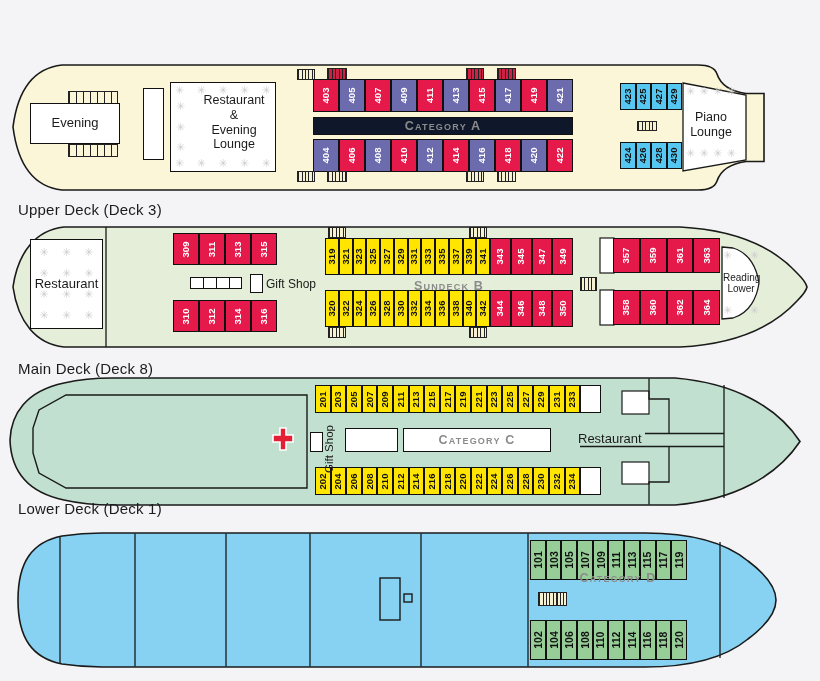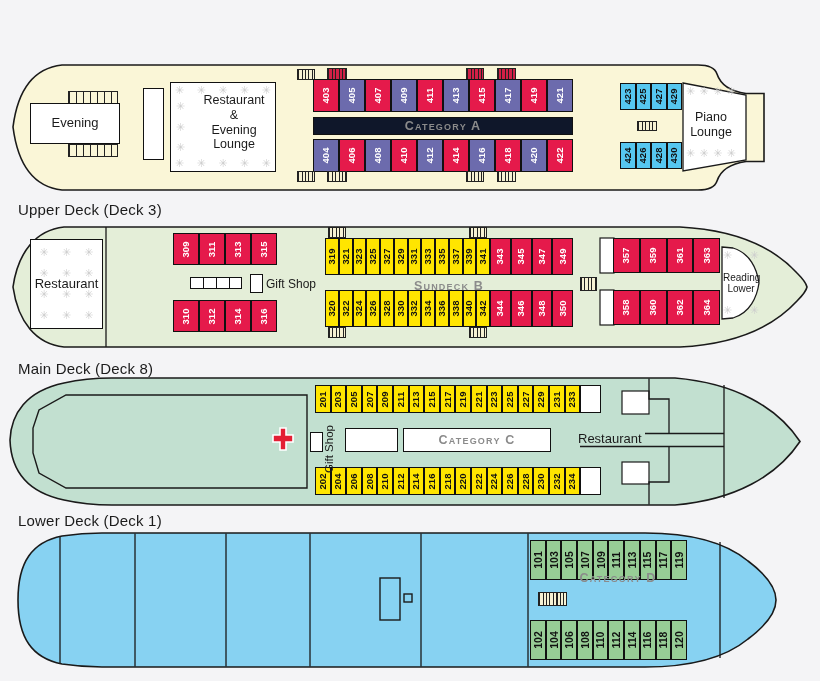--- a/index.html
+++ b/index.html
@@ -563,21 +563,21 @@
   <div class="wbox" style="left:310px;top:432px;width:13px;height:20px"></div>
   <div class="vwrap" style="left:320px;top:420px;width:18px;height:58px;font-size:11.5px">
     <span>Gift Shop</span>
   </div>
   <div class="wbox" style="left:345px;top:428px;width:53px;height:24px"></div>
   <div class="cat-box" style="left:403px;top:428px;width:148px;height:24px">
     <span class="cat-text">Category C</span>
   </div>
   <div class="abs" style="left:578px;top:431px;font-size:13px">Restaurant</div>
 
-  <div class="deck-title" style="top:512px">Lower Deck (Deck 1)</div>
+  <div class="deck-title" style="top:500px">Lower Deck (Deck 1)</div>
   <svg class="layer" style="top:530px" width="820" height="140" viewBox="0 0 820 140">
     <path d="M 18 70 C 18 32 32 12 62 6 Q 82 3 102 3 L 645 3 C 692 3 725 12 748 31 Q 776 52 776 70 Q 776 88 748 109 C 725 128 692 137 645 137 L 102 137 Q 82 137 62 134 C 32 128 18 108 18 70 Z" fill="#87d2f2" stroke="#1a1a1a" stroke-width="1.6"></path>
     <path d="M 60 6 L 60 134 M 135 3.5 L 135 136.5 M 226 3.5 L 226 136.5 M 310 3.5 L 310 136.5 M 421 3.5 L 421 136.5 M 528 3.5 L 528 136.5 M 720 12 L 720 128" stroke="#1a1a1a" stroke-width="1.3" fill="none"></path>
     <rect x="380" y="48" width="20" height="42" fill="none" stroke="#1a1a1a" stroke-width="1.4"></rect>
     <rect x="404" y="64" width="8" height="8" fill="none" stroke="#1a1a1a" stroke-width="1.4"></rect>
   </svg>
 
   <div class="cabin-row rowD" style="left:530px;top:540px">
       <div class="cabin green">
         <span>101</span>

